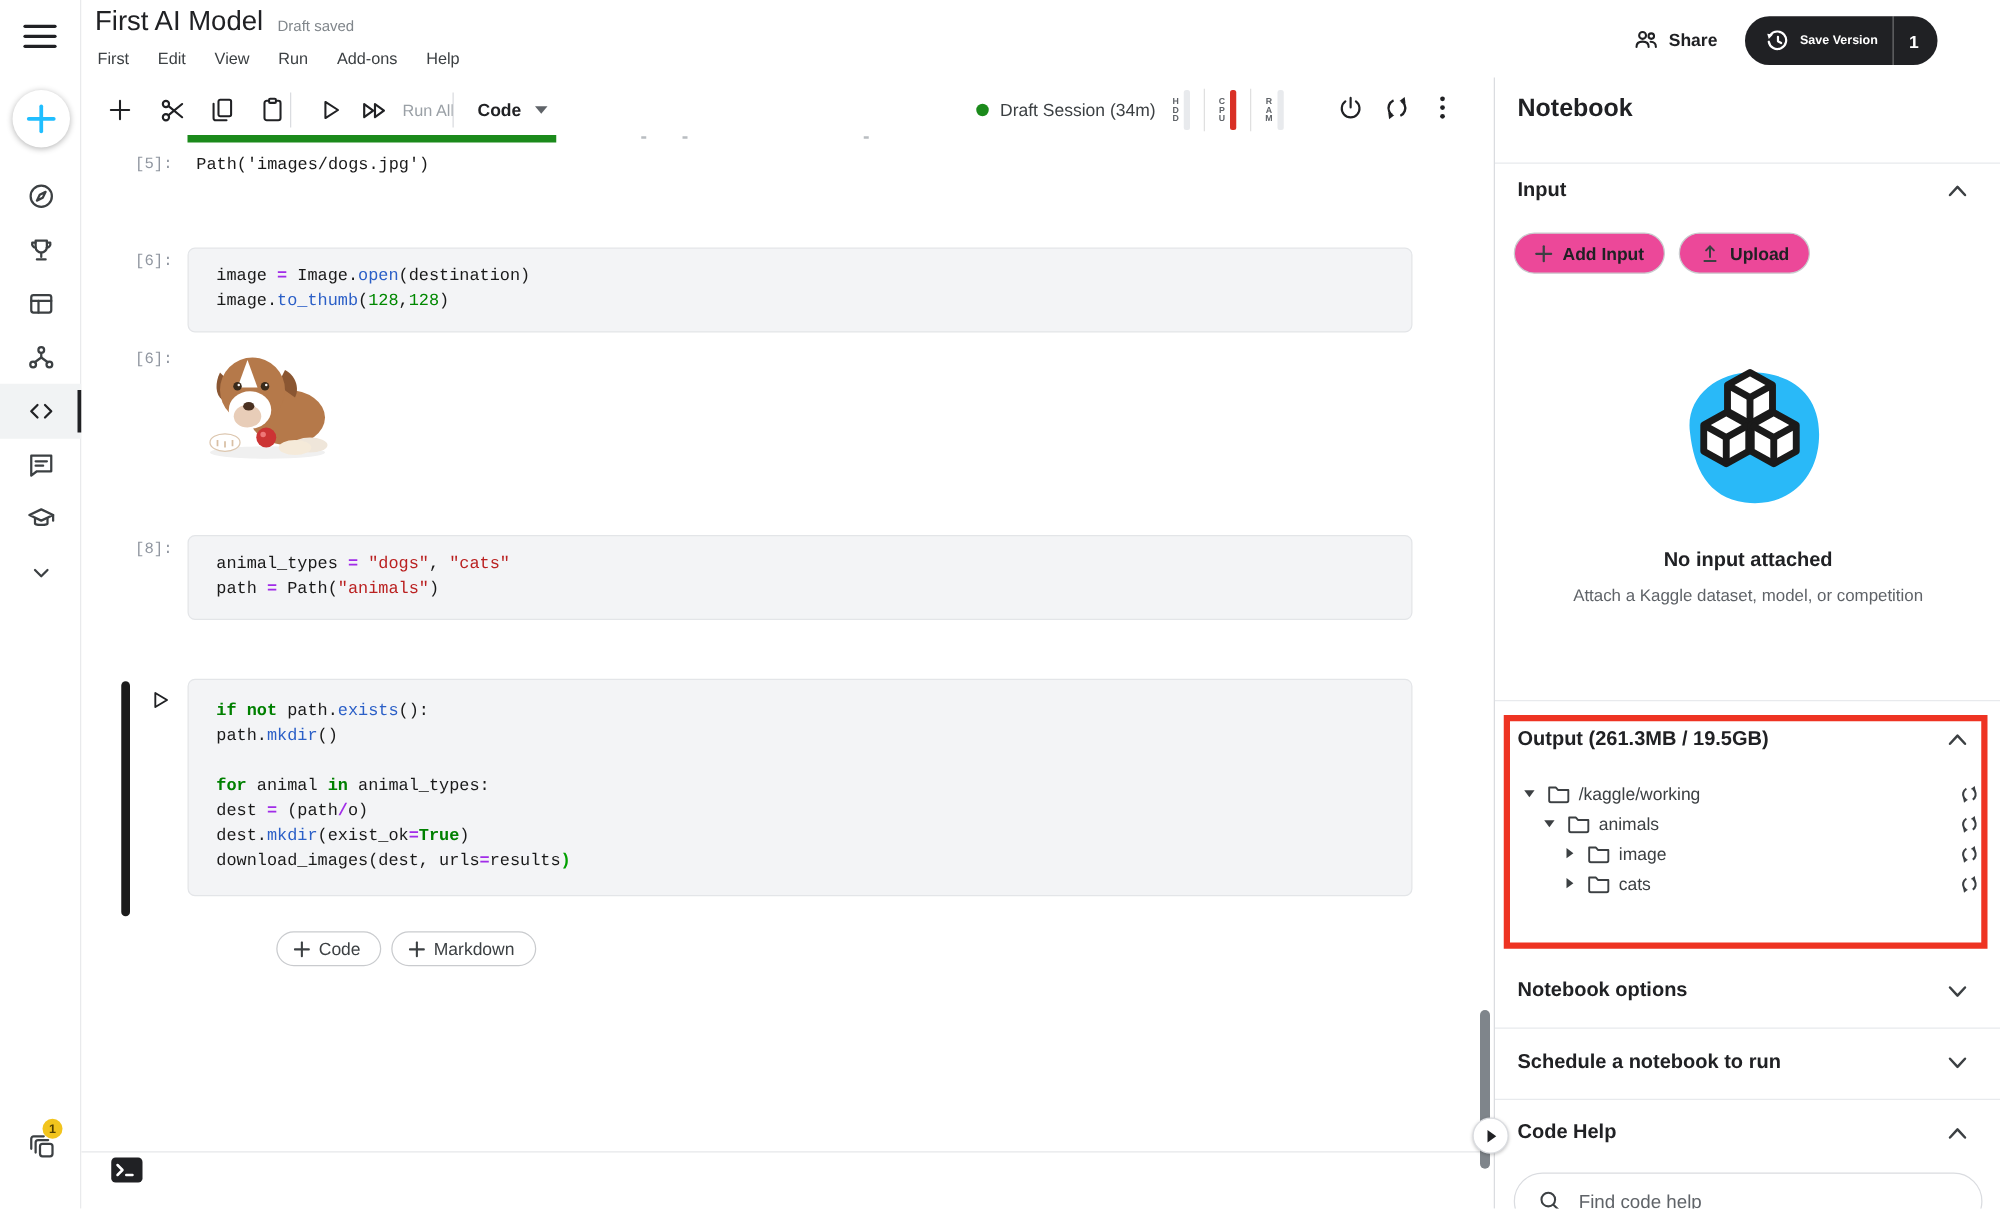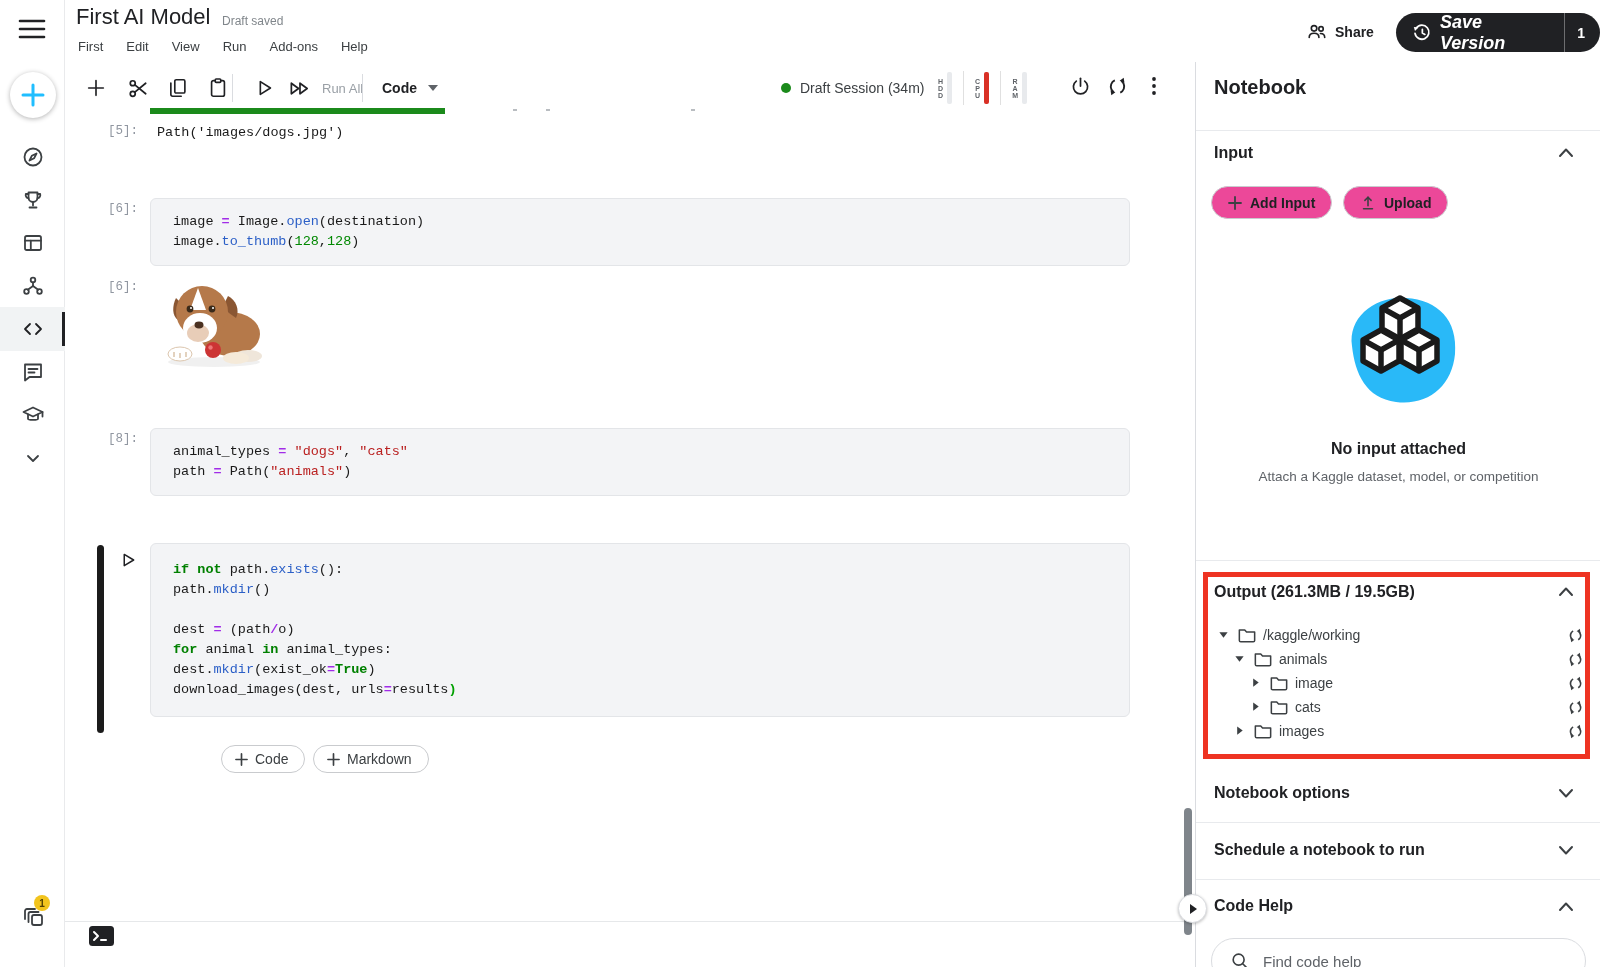--- a/index.html
+++ b/index.html
@@ -23,21 +23,21 @@
               color:#513f00; font-size:10px; font-weight:bold; display:flex; align-items:center; justify-content:center; }
 
   
   .nb-title { position:absolute; left:76px; top:4px; font-size:22px; color:#202124; }
   .save-status { position:absolute; left:222px; top:14px; font-size:12px; color:#80868b; }
   .menu-row { position:absolute; left:78px; top:39px; font-size:13px; color:#3c4043; }
   .menu-row span { margin-right:23px; cursor:pointer; }
   .share-btn { position:absolute; left:1306px; top:21px; display:flex; align-items:center; gap:7px; font-size:14px; font-weight:bold; color:#202124; cursor:pointer; }
   .savev-btn { position:absolute; left:1396px; top:13px; height:39px; border-radius:20px; background:#202124; color:#fff;
                display:flex; align-items:center; padding:0 15px 0 15px; cursor:pointer; }
-  .savev-btn .lbl { font-size:18px; font-weight:bold; margin:0 12px 0 8px;font-style:italic; }
+  .savev-btn .lbl { font-size:10px; font-weight:bold; margin:0 12px 0 8px; }
   .savev-btn .sep { width:1px; height:39px; background:rgba(255,255,255,.35); }
   .savev-btn .cnt { font-size:14px; font-weight:bold; margin-left:12px; }
 
   
   .tb-icon { position:absolute; top:72px; width:32px; height:32px; display:flex; align-items:center; justify-content:center; cursor:pointer; }
   .tb-sep { position:absolute; top:74px; width:1px; height:28px; background:#dadce0; }
   .runall-lbl { position:absolute; left:322px; top:81px; font-size:13px; color:#9aa0a6; }
   .code-dd { position:absolute; left:382px; top:74px; display:flex; align-items:center; gap:10px; cursor:pointer; height:28px; }
   .code-dd .t { font-size:14px; font-weight:bold; color:#202124; }
   .progress-green { position:absolute; left:150px; top:108px; width:295px; height:6px; background:#1b8a1b; }
@@ -364,22 +364,22 @@
         <div class="cell-box code-pre">
           <div class="code-line"><span class="tk-p">animal_types </span><span class="tk-op">=</span><span class="tk-p"> </span><span class="tk-str">"dogs"</span><span class="tk-p">, </span><span class="tk-str">"cats"</span></div>
           <div class="code-line"><span class="tk-p">path </span><span class="tk-op">=</span><span class="tk-p"> Path(</span><span class="tk-str">"animals"</span><span class="tk-p">)</span></div>
         </div>
       </div>
       <div class="cell-row" style="top: 433px;">
         <div class="cell-box code-pre selected">
           <div class="code-line"><span class="tk-kw">if</span><span class="tk-p"> </span><span class="tk-kw">not</span><span class="tk-p"> path.</span><span class="tk-fn">exists</span><span class="tk-p">():</span></div>
           <div class="code-line"><span class="tk-p">    path.</span><span class="tk-fn">mkdir</span><span class="tk-p">()</span></div>
           <div class="code-line">&nbsp;</div>
+          <div class="code-line"><span class="tk-kw">for</span><span class="tk-p"> animal </span><span class="tk-kw">in</span><span class="tk-p"> animal_types:</span></div>
           <div class="code-line"><span class="tk-p">    dest </span><span class="tk-op">=</span><span class="tk-p"> (path</span><span class="tk-op">/</span><span class="tk-p">o)</span></div>
-          <div class="code-line"><span class="tk-kw">for</span><span class="tk-p"> animal </span><span class="tk-kw">in</span><span class="tk-p"> animal_types:</span></div>
           <div class="code-line"><span class="tk-p">    dest.</span><span class="tk-fn">mkdir</span><span class="tk-p">(exist_ok</span><span class="tk-op">=</span><span class="tk-kw">True</span><span class="tk-p">)</span></div>
           <div class="code-line"><span class="tk-p">    download_images(dest, urls</span><span class="tk-op">=</span><span class="tk-p">results</span><span class="tk-match">)</span></div>
         </div>
         <div class="sel-bar" style="height: 188px;"></div>
         <div class="sel-play">
           <svg width="18" height="18" viewBox="0 0 24 24">
             <path d="M7,4.5 L19.5,12 L7,19.5 Z" fill="none" stroke="#202124" stroke-width="2" stroke-linejoin="round"></path>
           </svg>
         </div>
       </div>
@@ -557,40 +557,20 @@
           </span>
           <span class="tree-label" style="left: 99px;">cats</span>
           <span class="tree-refresh">
             <svg width="15" height="15" viewBox="0 0 16 16">
               <circle cx="8" cy="8" r="5.4" fill="none" stroke="#3c4043" stroke-width="1.8" stroke-dasharray="11 6" stroke-dashoffset="3" transform="rotate(-30 8 8)"></circle>
               <polygon points="12.6,0.8 13.3,5.2 9.2,3.4" fill="#3c4043"></polygon>
               <polygon points="3.4,15.2 2.7,10.8 6.8,12.6" fill="#3c4043"></polygon>
             </svg>
           </span>
         </div>
-        <div class="tree-row">
-          <span class="tree-caret" style="left: 38px;">
-            <svg width="11" height="11" viewBox="0 0 12 12">
-              <polygon points="3.5,1.5 9.5,6 3.5,10.5" fill="#3c4043"></polygon>
-            </svg>
-          </span>
-          <span class="tree-folder" style="left: 58px;">
-            <svg width="18" height="16" viewBox="0 0 20 17">
-              <path d="M1.5,3 h6 l2,2.2 h9 v9.3 a1.5,1.5 0 0 1 -1.5,1.5 h-14 a1.5,1.5 0 0 1 -1.5,-1.5 Z" fill="none" stroke="#3c4043" stroke-width="1.7" stroke-linejoin="round"></path>
-            </svg>
-          </span>
-          <span class="tree-label" style="left: 83px;">images</span>
-          <span class="tree-refresh">
-            <svg width="15" height="15" viewBox="0 0 16 16">
-              <circle cx="8" cy="8" r="5.4" fill="none" stroke="#3c4043" stroke-width="1.8" stroke-dasharray="11 6" stroke-dashoffset="3" transform="rotate(-30 8 8)"></circle>
-              <polygon points="12.6,0.8 13.3,5.2 9.2,3.4" fill="#3c4043"></polygon>
-              <polygon points="3.4,15.2 2.7,10.8 6.8,12.6" fill="#3c4043"></polygon>
-            </svg>
-          </span>
-        </div>
       </div>
     <div class="redrect" style="border-color: rgb(238, 51, 34);"></div>
 
     <div class="sect-head" style="top:722px">Notebook options</div>
     <div class="sect-chev" style="top:726px">
       <svg width="16" height="11" viewBox="0 0 16 11">
           <polyline points="2,2 8,8.5 14,2" fill="none" stroke="#3c4043" stroke-width="2" stroke-linecap="round" stroke-linejoin="round"></polyline>
         </svg>
     </div>
     <div class="pdiv" style="top:760px"></div>

